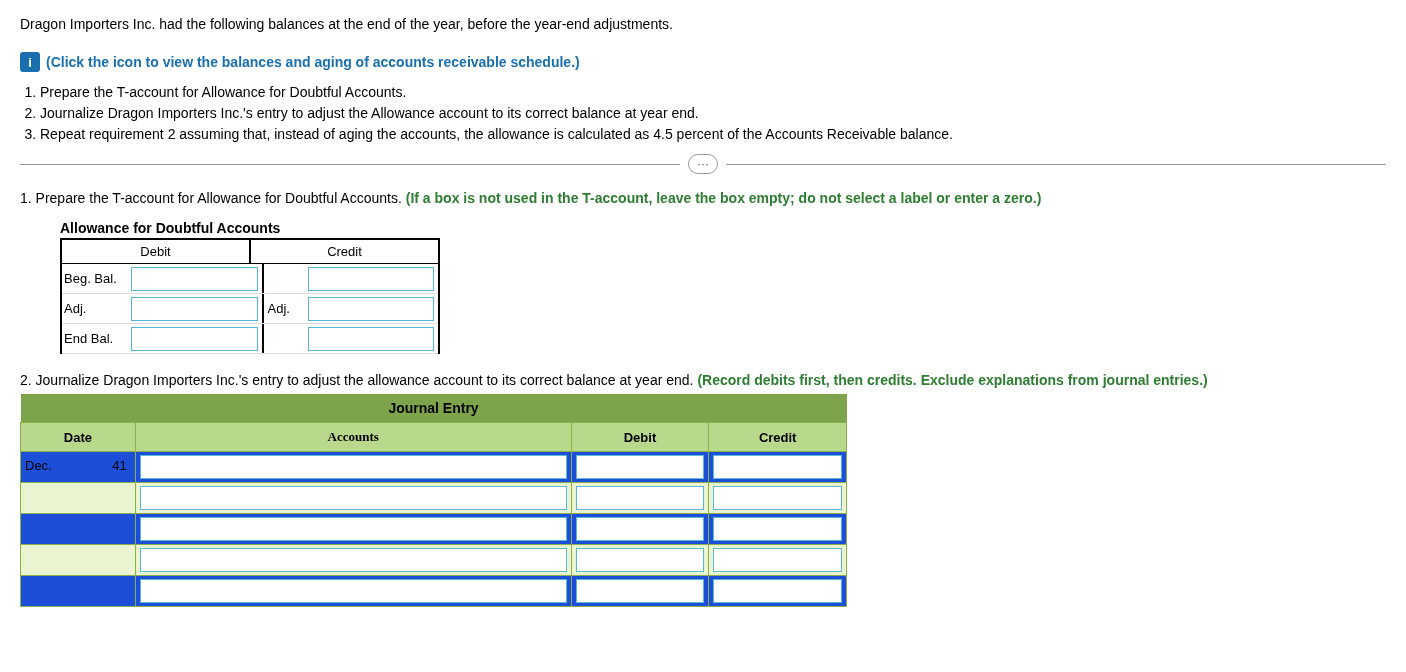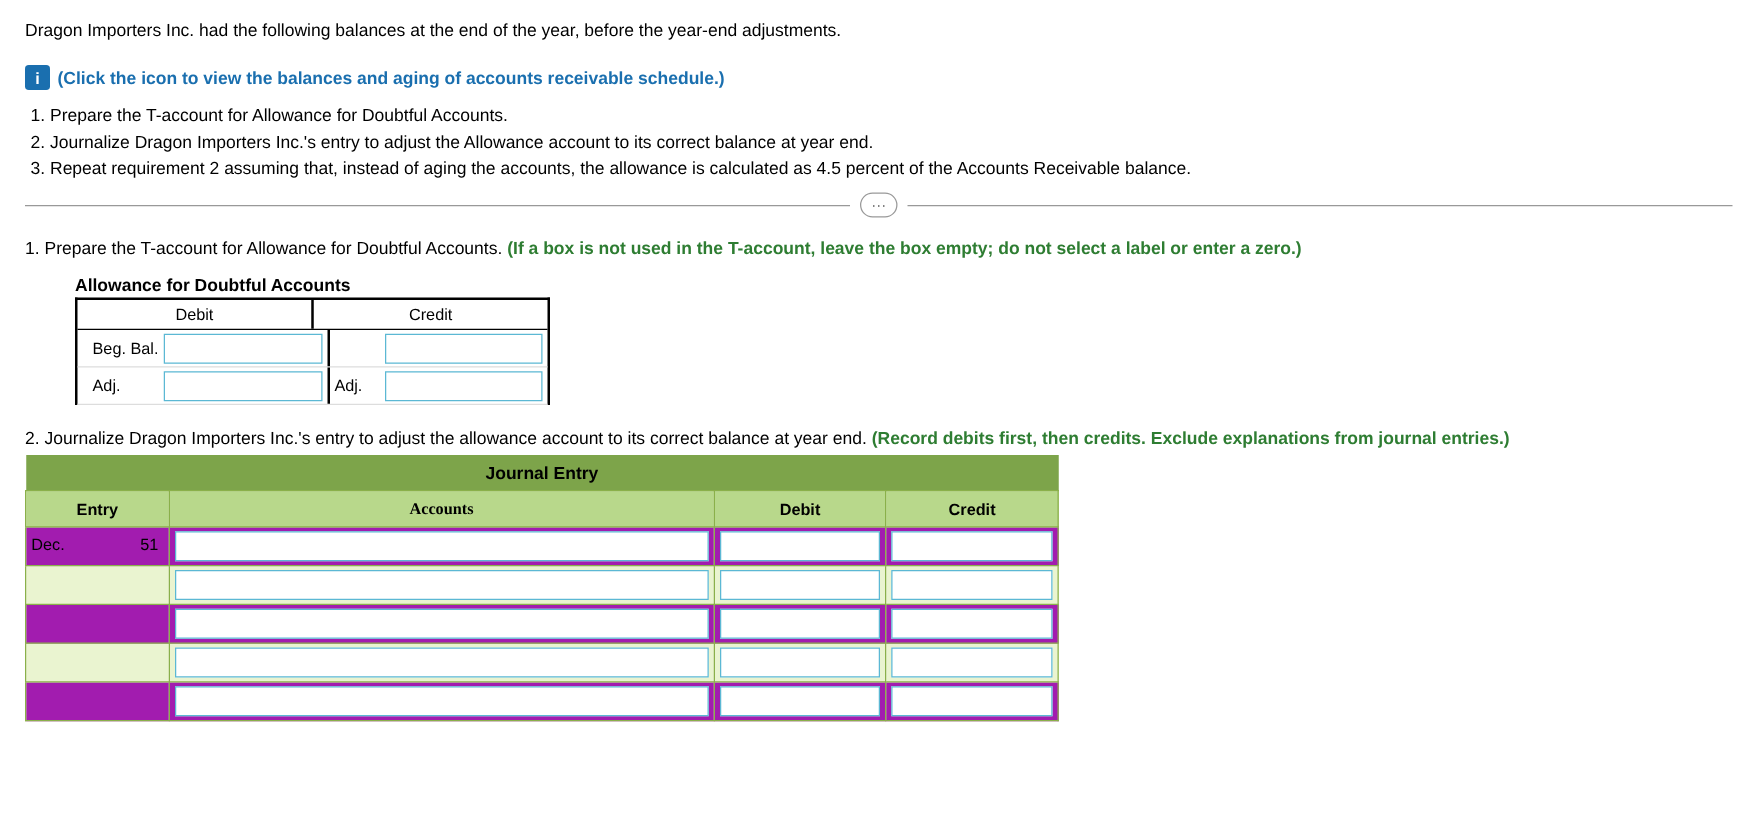--- a/index.html
+++ b/index.html
@@ -103,21 +103,21 @@
     }
     .t-account-row {
       display: flex;
       align-items: center;
       min-height: 30px;
       border-bottom: 1px solid #ddd;
     }
     .t-account-row .label-cell {
       width: 65px;
       font-size: 13px;
-      padding-left: 12px;
+      padding-left: 2px;
     }
     .t-account-row .input-cell {
       flex: 1;
       padding: 2px 4px;
     }
     .t-account-row .divider {
       width: 2px;
       background: #000;
       align-self: stretch;
     }
@@ -171,21 +171,21 @@
     .journal-header-row th.accounts-col {
       width: 380px;
       font-family: Liberation Serif, serif;
     }
     .journal-header-row th.debit-col,
     .journal-header-row th.credit-col {
       width: 120px;
     }
     .journal-data-row td {
       border: 1px solid #8ab04a;
-      background: #a21caf;
+      background: #1d4ed8;
       padding: 3px 4px;
       vertical-align: middle;
     }
     .journal-data-row td.date-td {
       font-size: 13px;
       vertical-align: top;
       padding-top: 6px;
     }
     .journal-data-row td .date-inner {
       display: flex;
@@ -262,49 +262,60 @@
       <div class="input-cell">
         <input type="text" class="t-input" style="">
       </div>
       <div class="divider"></div>
       <div class="label-cell-right">Adj.</div>
       <div class="input-cell">
         <input type="text" class="t-input" style="">
       </div>
     </div>
 
+    <div class="t-account-row">
+      <div class="label-cell">End Bal.</div>
+      <div class="input-cell">
+        <input type="text" class="t-input" style="">
+      </div>
+      <div class="divider"></div>
+      <div class="label-cell-right"></div>
+      <div class="input-cell">
+        <input type="text" class="t-input" style="">
+      </div>
+    </div>
   </div>
 </div>
 
 <div class="journal-section">
   <p class="journal-section-title">
     <span>2. Journalize Dragon Importers Inc.'s entry to adjust the allowance account to its correct balance at year end.</span>
     <span class="highlight-green"> (Record debits first, then credits. Exclude explanations from journal entries.)</span>
   </p>
 
   <div class="journal-table-wrapper">
     <table class="journal-table">
       <thead>
         <tr>
           <td colspan="4" class="journal-title-row">Journal Entry</td>
         </tr>
         <tr class="journal-header-row">
-          <th class="date-col">Entry</th>
+          <th class="date-col">Date</th>
           <th class="accounts-col">Accounts</th>
           <th class="debit-col">Debit</th>
           <th class="credit-col">Credit</th>
         </tr>
       </thead>
       <tbody>
 
         <tr class="journal-data-row">
           <td class="date-td">
             <div class="date-inner">
               <span class="date-month">Dec.</span>
-              <span class="date-day">51</span>
+              <span class="date-day">41</span>
             </div>
           </td>
           <td>
             <input type="text" class="journal-input" style="">
           </td>
           <td>
             <input type="text" class="journal-input" style="">
           </td>
           <td>
             <input type="text" class="journal-input" style="">

